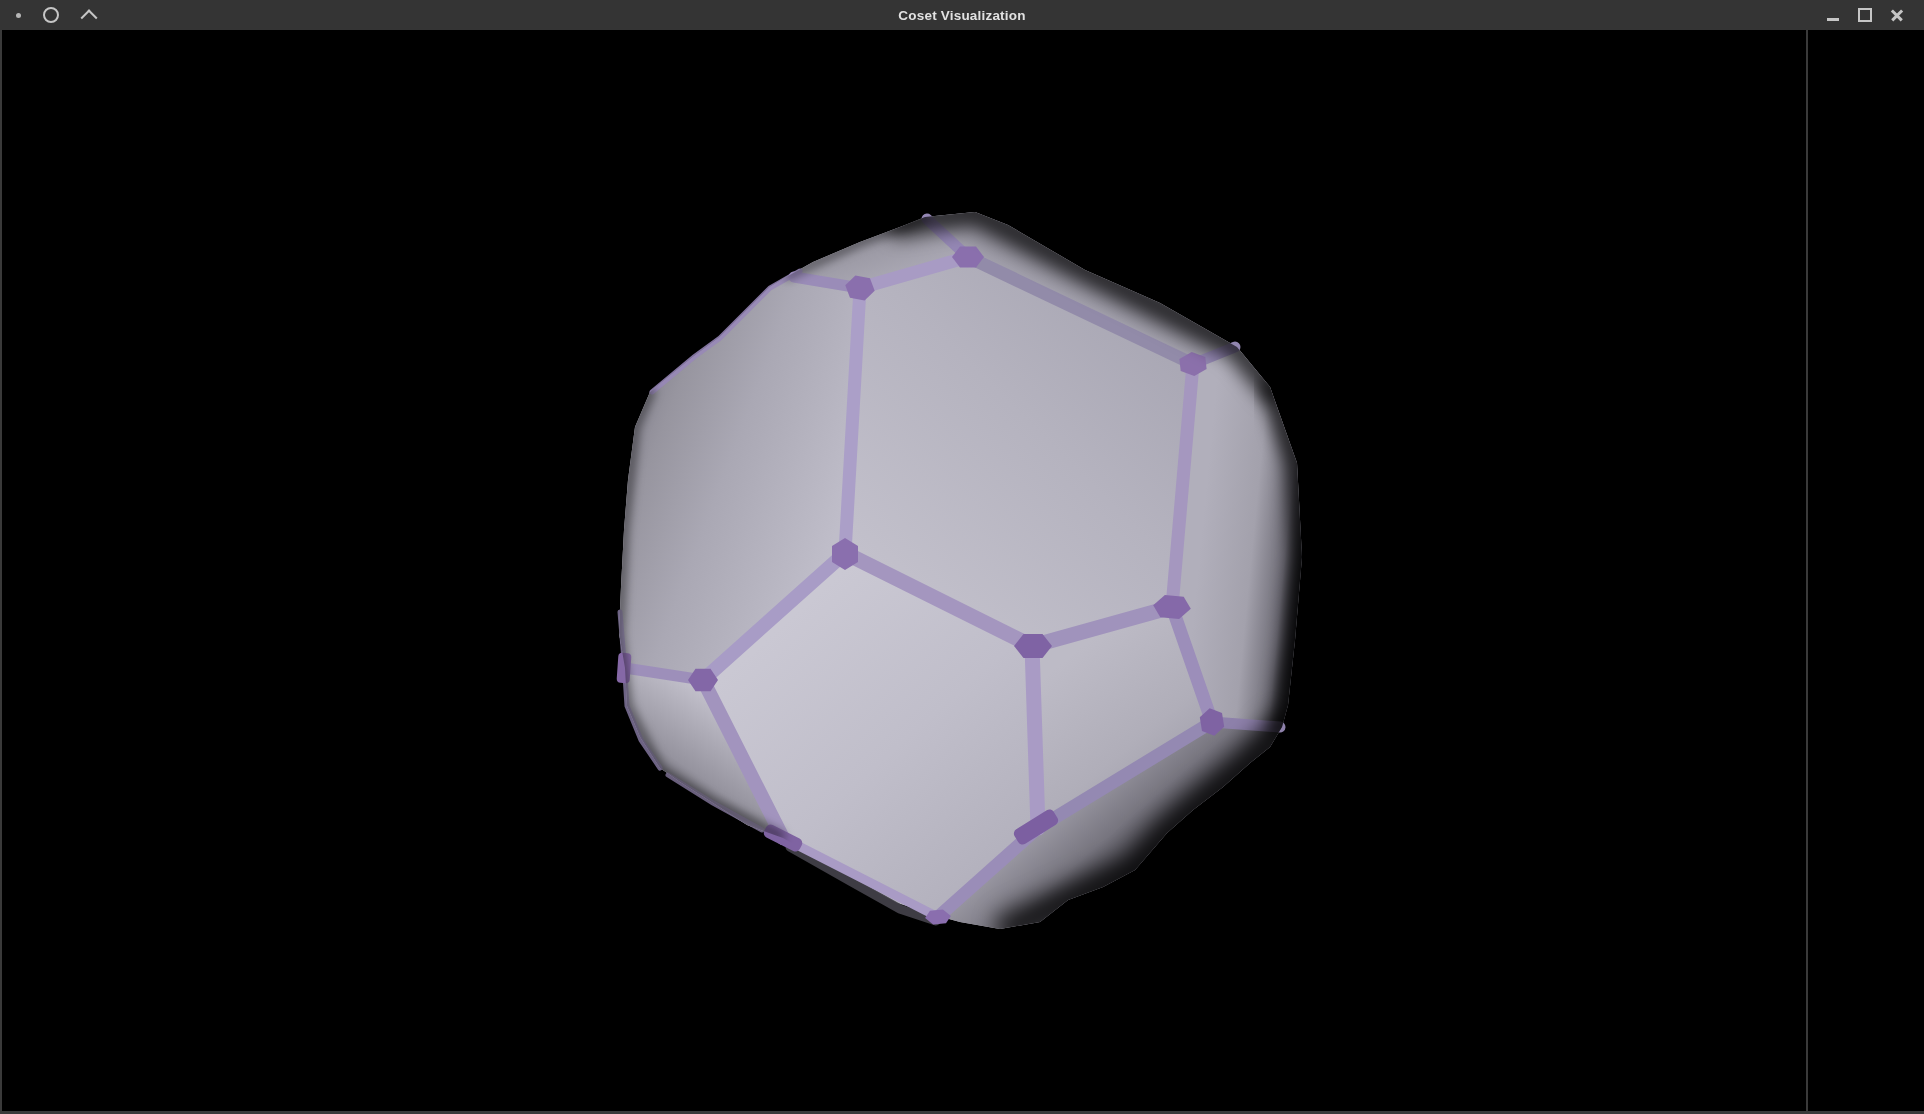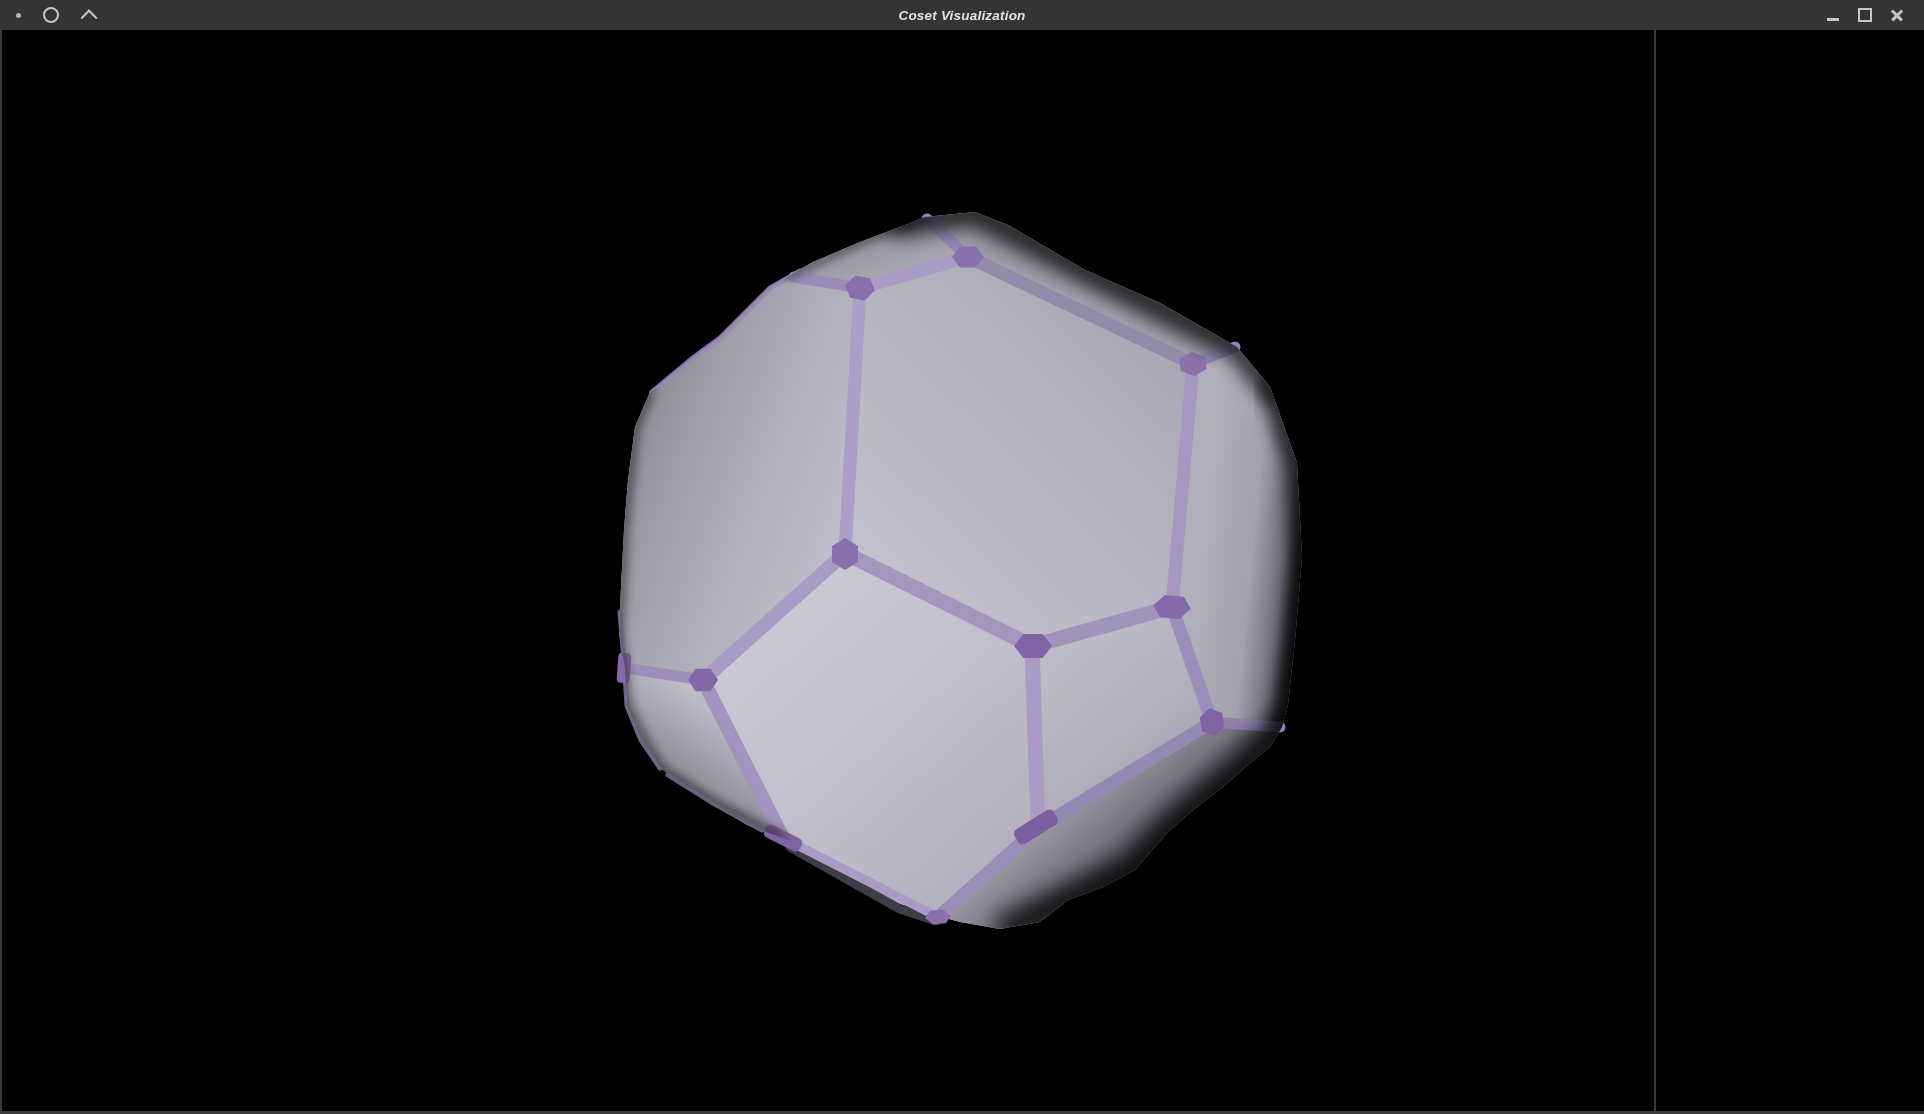--- a/index.html
+++ b/index.html
@@ -1,17 +1,17 @@
 <!DOCTYPE html>
 <html><head>
 <meta charset="utf-8">
 <style>
   html,body{margin:0;padding:0;background:#000;width:1924px;height:1114px;overflow:hidden;
     font-family:"Liberation Sans",sans-serif;}
-  .window{position:relative;width:1656px;height:1114px;background:#c2410c;font-style:italic;}
+  .window{position:relative;width:1808px;height:1114px;background:#c2410c;}
   .titlebar{position:absolute;left:0;top:0;width:1924px;height:30px;background:#343434;
     display:flex;align-items:center;}
   .tb-left{position:absolute;left:0;top:0;height:30px;display:flex;align-items:center;}
   .tb-title{position:absolute;left:0;top:0;width:1924px;height:30px;display:flex;
     align-items:center;justify-content:center;color:#e2e2e2;font-weight:bold;
     font-size:13.5px;letter-spacing:.2px;pointer-events:none;}
   .tb-right{position:absolute;right:0;top:0;height:30px;display:flex;align-items:center;
     padding-right:14px;}
   .icon-dot{width:5px;height:5px;border-radius:50%;background:#b6b6b6;margin-left:16px;}
   .icon-circle{width:12px;height:12px;border:2px solid #c6c6c6;border-radius:50%;margin-left:22px;}

